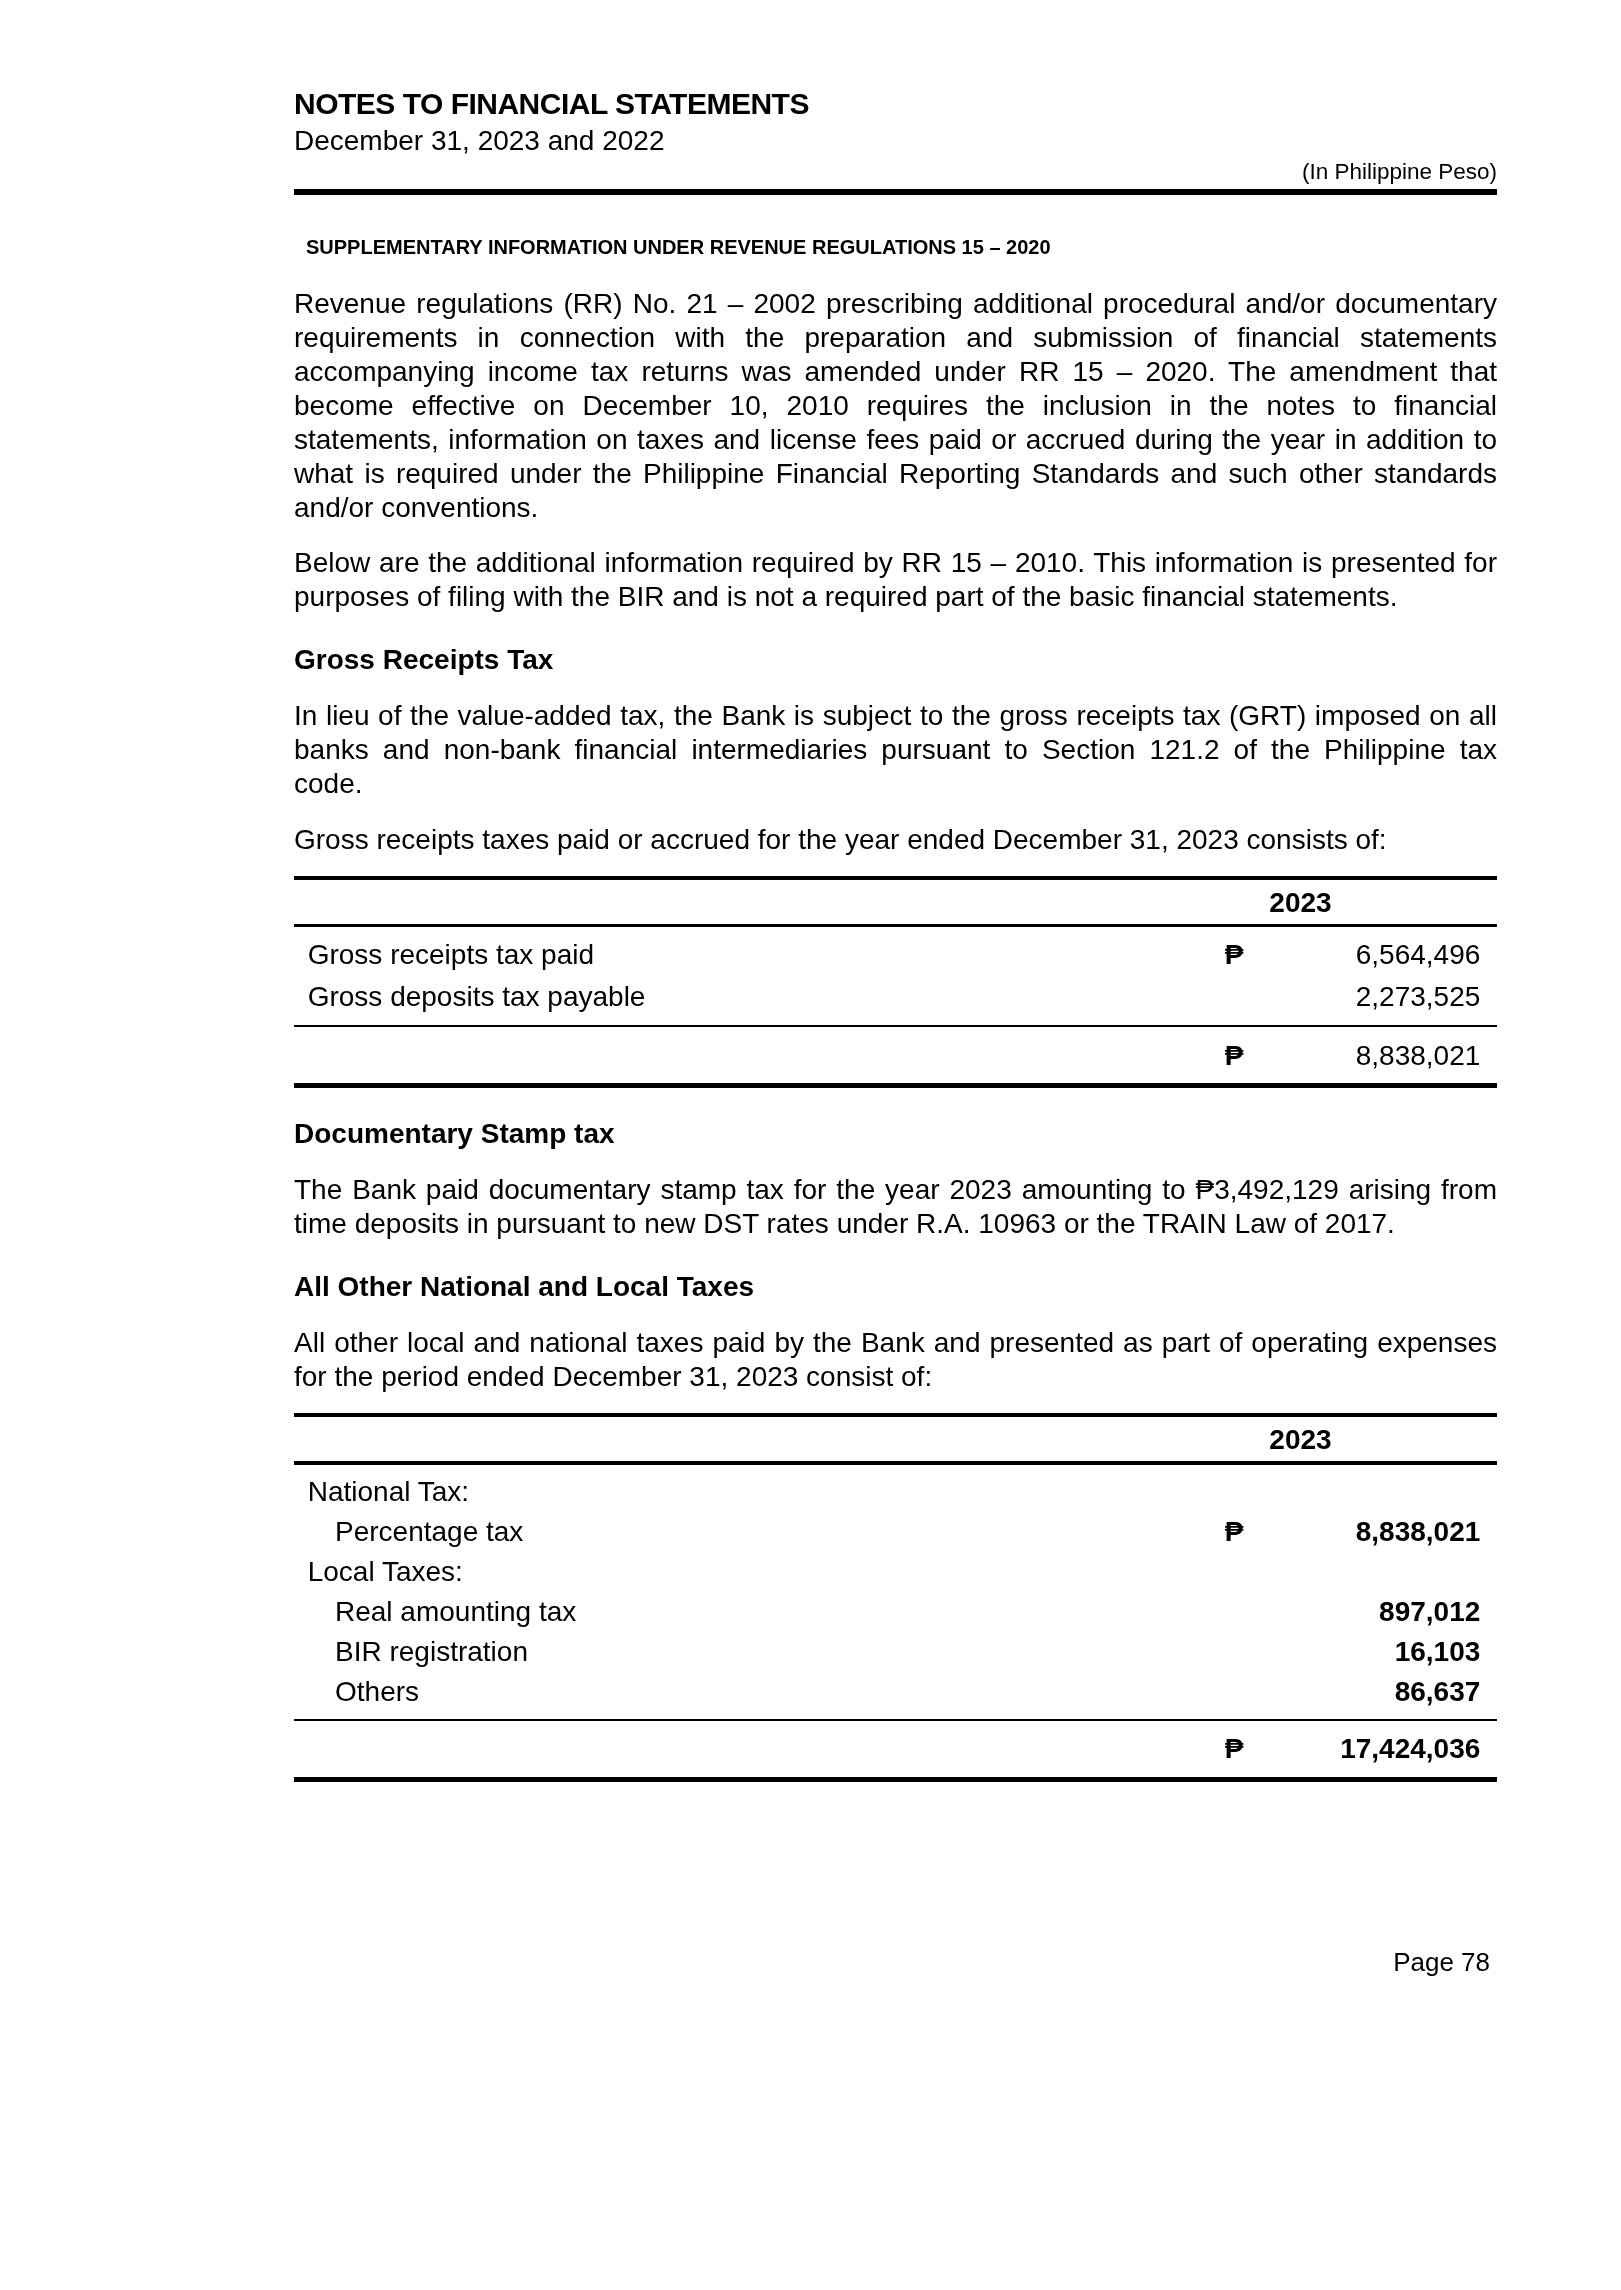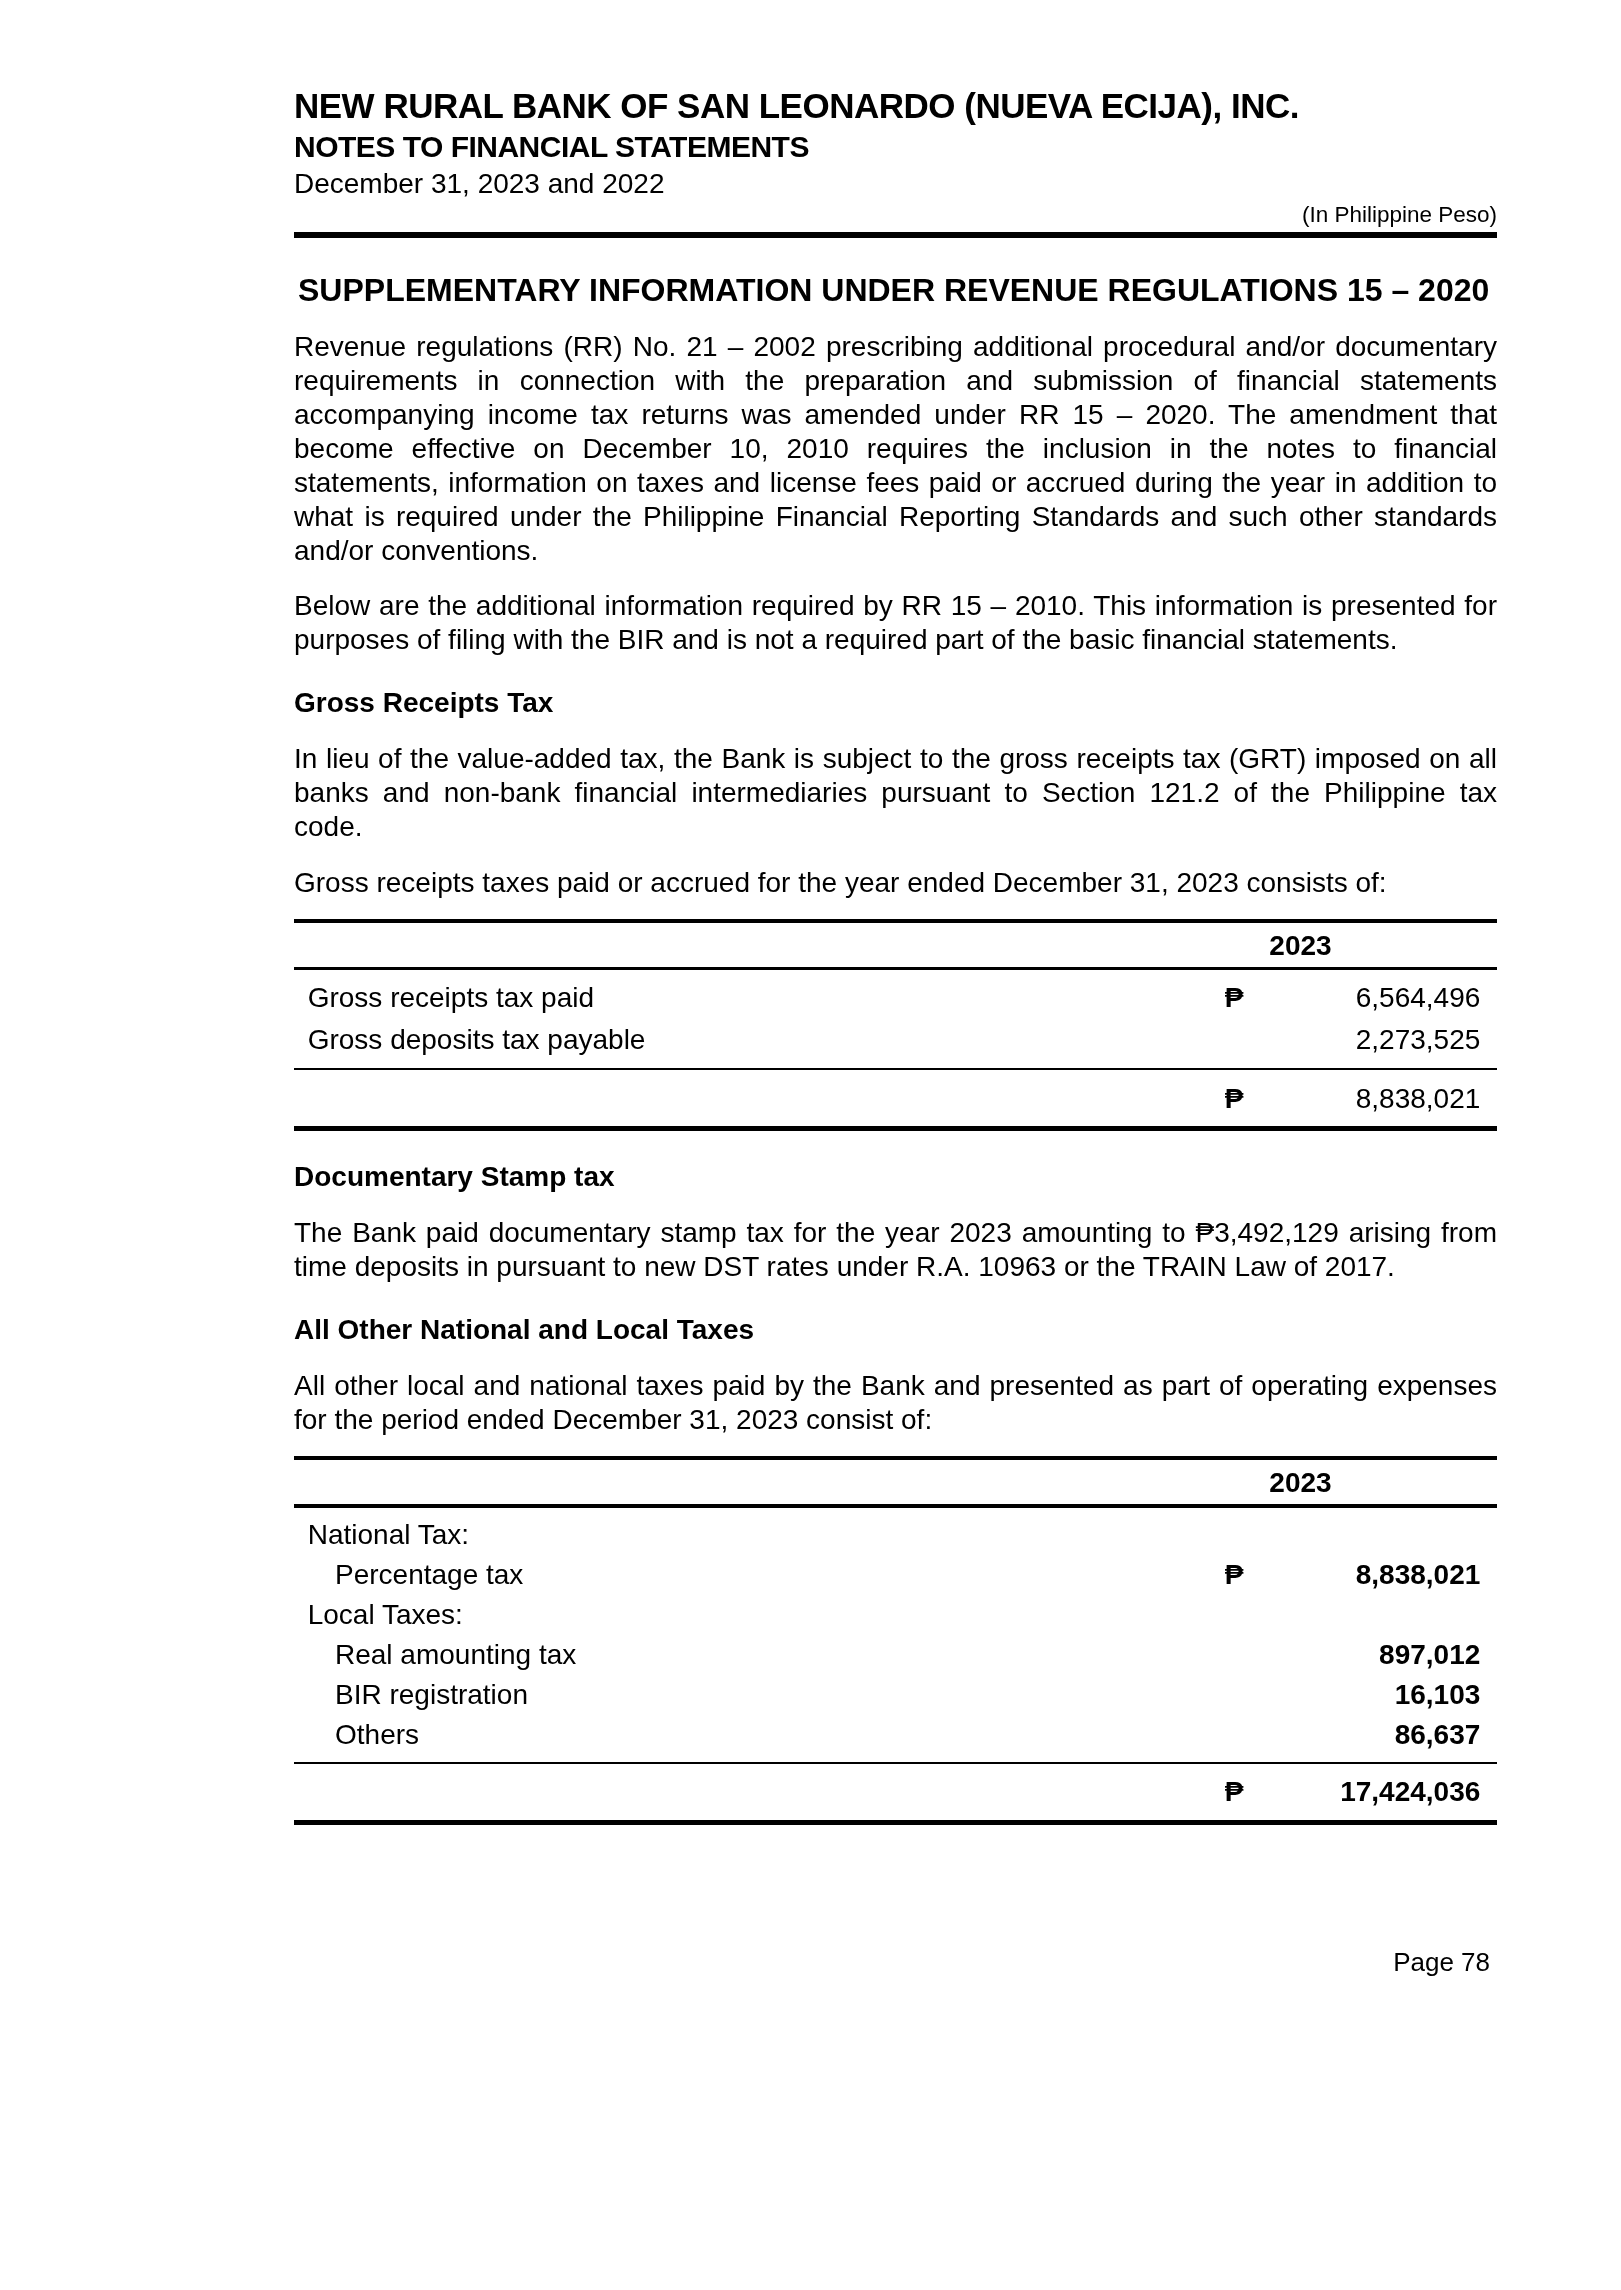--- a/index.html
+++ b/index.html
@@ -46,22 +46,22 @@
     line-height: 27.4px;
     text-align: right;
   }
   .header-rule {
     height: 5.9px;
     background: #000;
     margin-top: 3.9px;
   }
   
   .section-title {
-    margin: 35px 0 0 4px;
-    font-size: 32px;
+    margin: 35px 0 0 12px;
+    font-size: 20px;
     line-height: 35px;
     font-weight: bold;
   }
   .para {
     margin: 21.6px 0 0 0;
     font-size: 28px;
     line-height: 34px;
     text-align: justify;
   }
   .sub-heading {
@@ -134,21 +134,20 @@
     font-size: 26px;
     line-height: 33px;
   }
 </style>
 </head>
 <body>
 
 <div class="page">
 
   <div>
-    <div class="bank-name">NEW RURAL BANK OF SAN LEONARDO (NUEVA ECIJA), INC.</div>
     <div class="doc-title">NOTES TO FINANCIAL STATEMENTS</div>
     <div class="date-line">December 31, 2023 and 2022</div>
     <div class="currency-note">(In Philippine Peso)</div>
     <div class="header-rule"></div>
   </div>
 
   <h1 class="section-title">SUPPLEMENTARY INFORMATION UNDER REVENUE REGULATIONS 15 – 2020</h1>
   <p class="para">Revenue regulations (RR) No. 21 – 2002 prescribing additional procedural and/or documentary requirements in connection with the preparation and submission of financial statements accompanying income tax returns was amended under RR 15 – 2020. The amendment that become effective on December 10, 2010 requires the inclusion in the notes to financial statements, information on taxes and license fees paid or accrued during the year in addition to what is required under the Philippine Financial Reporting Standards and such other standards and/or conventions.</p>
   <p class="para">Below are the additional information required by RR 15 – 2010. This information is presented for purposes of filing with the BIR and is not a required part of the basic financial statements.</p>
 

